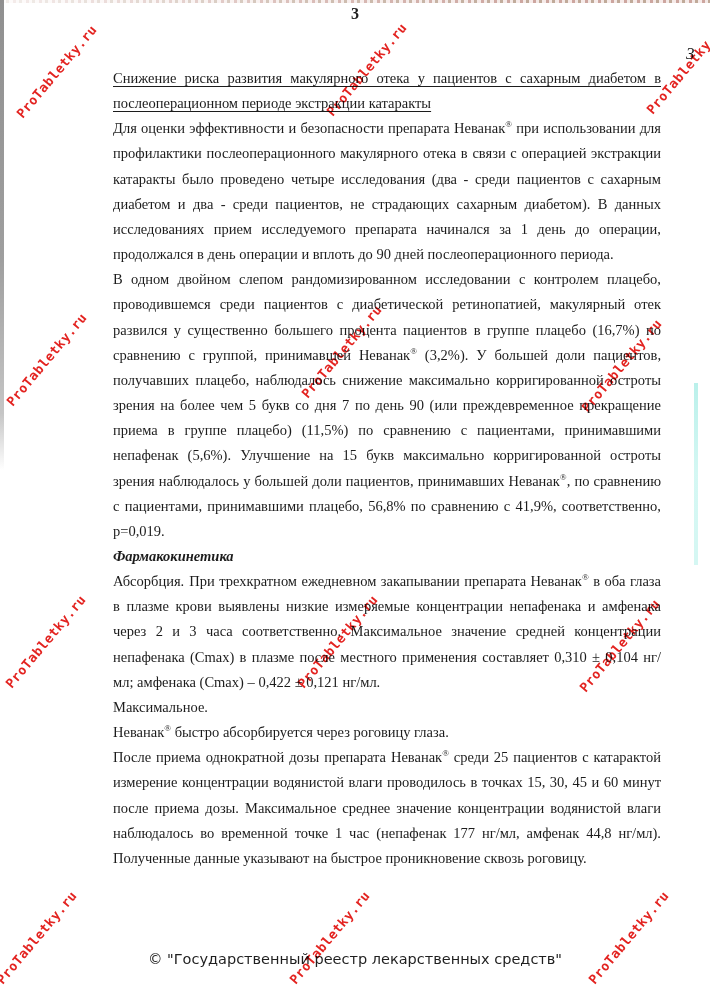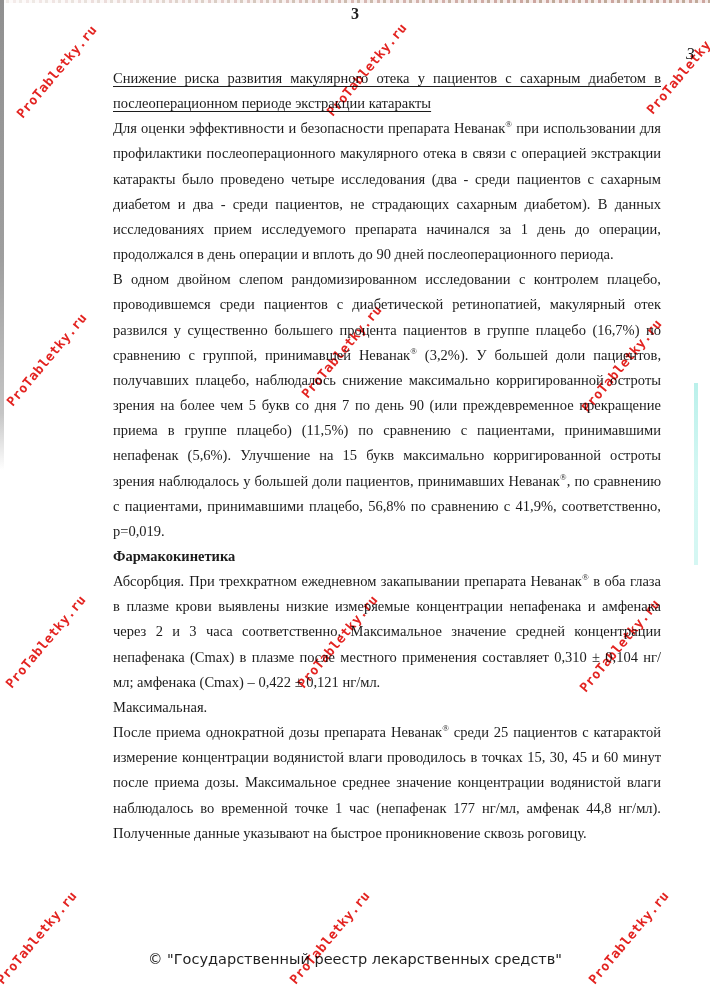--- a/index.html
+++ b/index.html
@@ -61,21 +61,21 @@
   }
 
   
   .content {
     position: absolute; left: 113px; top: 66px; width: 548px; z-index: 1;
     font-size: 14.5px; line-height: 25.15px;
     text-align: justify;
   }
   .content p { margin: 0; padding: 0; }
   .ul-all { text-decoration: underline; text-underline-offset: 3px; }
-  .bold { font-weight: bold; }
+  .bold { font-weight: bold; font-style: italic; }
   .lead { text-underline-offset: 3px; margin-right: 5px; }
   sup.reg { font-size: 9px; line-height: 0; vertical-align: 6px; }
 
   
   .footer {
     position: absolute; top: 951px; left: 0; width: 710px; z-index: 1;
     text-align: center;
     font-family: "DejaVu Sans", sans-serif;
     font-size: 14.5px; color: #1f1f1f;
   }
@@ -115,21 +115,24 @@
     <p>
       <span class="ptext">В одном двойном слепом рандомизированном исследовании с контролем плацебо, проводившемся среди пациентов с диабетической ретинопатией, макулярный отек развился у существенно большего процента пациентов в группе плацебо (16,7%) по сравнению с группой, принимавшей Неванак<sup class="reg">®</sup> (3,2%). У большей доли пациентов, получавших плацебо, наблюдалось снижение максимально корригированной остроты зрения на более чем 5 букв со дня 7 по день 90 (или преждевременное прекращение приема в группе плацебо) (11,5%) по сравнению с пациентами, принимавшими непафенак (5,6%). Улучшение на 15 букв максимально корригированной остроты зрения наблюдалось у большей доли пациентов, принимавших Неванак<sup class="reg">®</sup>, по сравнению с пациентами, принимавшими плацебо, 56,8% по сравнению с 41,9%, соответственно, p=0,019.</span>
     </p>
     <p class="bold">
       <span class="ptext">Фармакокинетика</span>
     </p>
     <p>
       <span class="lead">Абсорбция.</span><span class="ptext">При трехкратном ежедневном закапывании препарата Неванак<sup class="reg">®</sup> в оба глаза в плазме крови выявлены низкие измеряемые концентрации непафенака и амфенака через 2 и 3 часа соответственно. Максимальное значение средней концентрации непафенака (Cmax) в плазме после местного применения составляет 0,310 ± 0,104 нг/мл; амфенака (Cmax) – 0,422 ± 0,121 нг/мл.</span>
     </p>
     <p>
-      <span class="lead">Максимальная.</span><span class="ptext"></span>
+      <span class="lead">Максимальное.</span><span class="ptext"></span>
+    </p>
+    <p>
+      <span class="ptext">Неванак<sup class="reg">®</sup> быстро абсорбируется через роговицу глаза.</span>
     </p>
     <p>
       <span class="ptext">После приема однократной дозы препарата Неванак<sup class="reg">®</sup> среди 25 пациентов с катарактой измерение концентрации водянистой влаги проводилось в точках 15, 30, 45 и 60 минут после приема дозы. Максимальное среднее значение концентрации водянистой влаги наблюдалось во временной точке 1 час (непафенак 177 нг/мл, амфенак 44,8 нг/мл). Полученные данные указывают на быстрое проникновение сквозь роговицу.</span>
     </p>
   </div>
 
   <div class="footer">© "Государственный реестр лекарственных средств"</div>
 
 </div>
 

